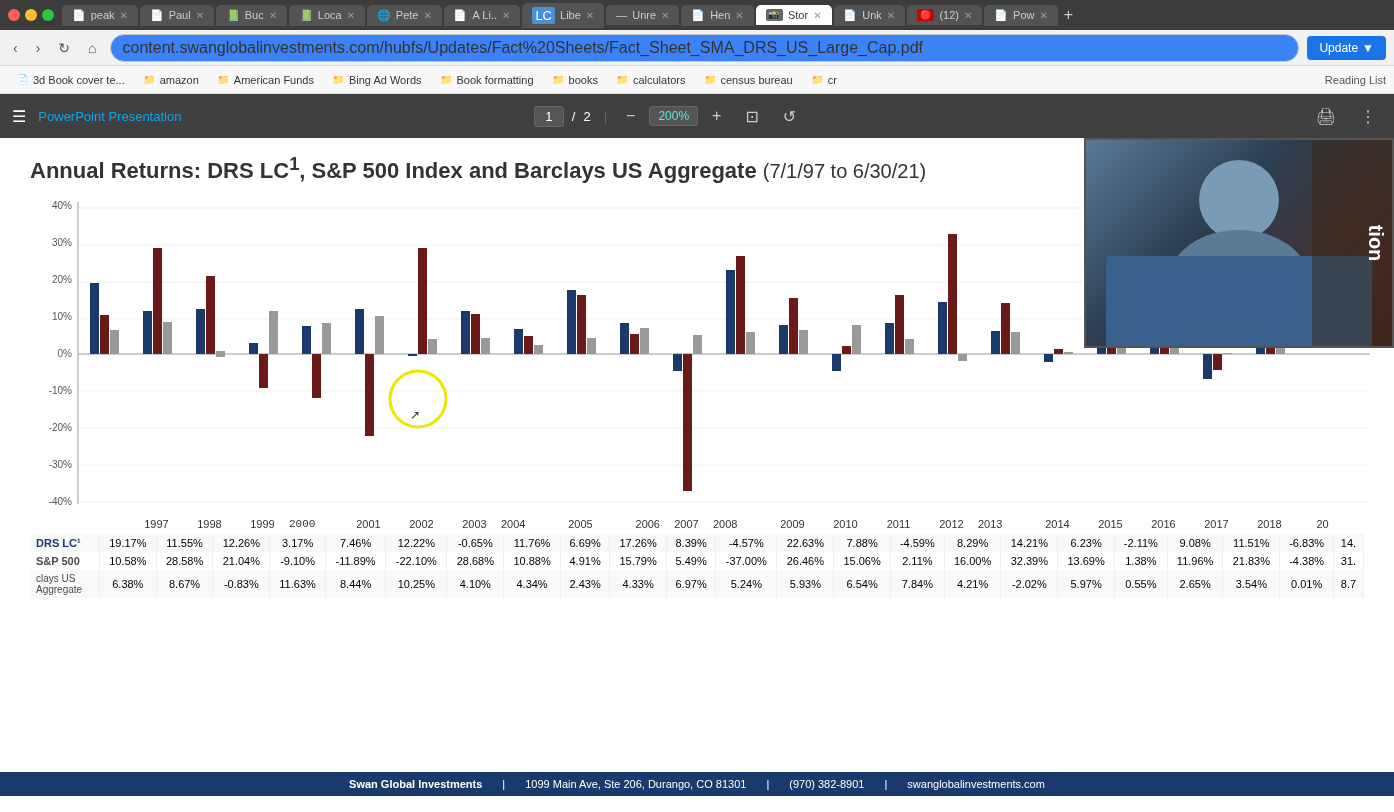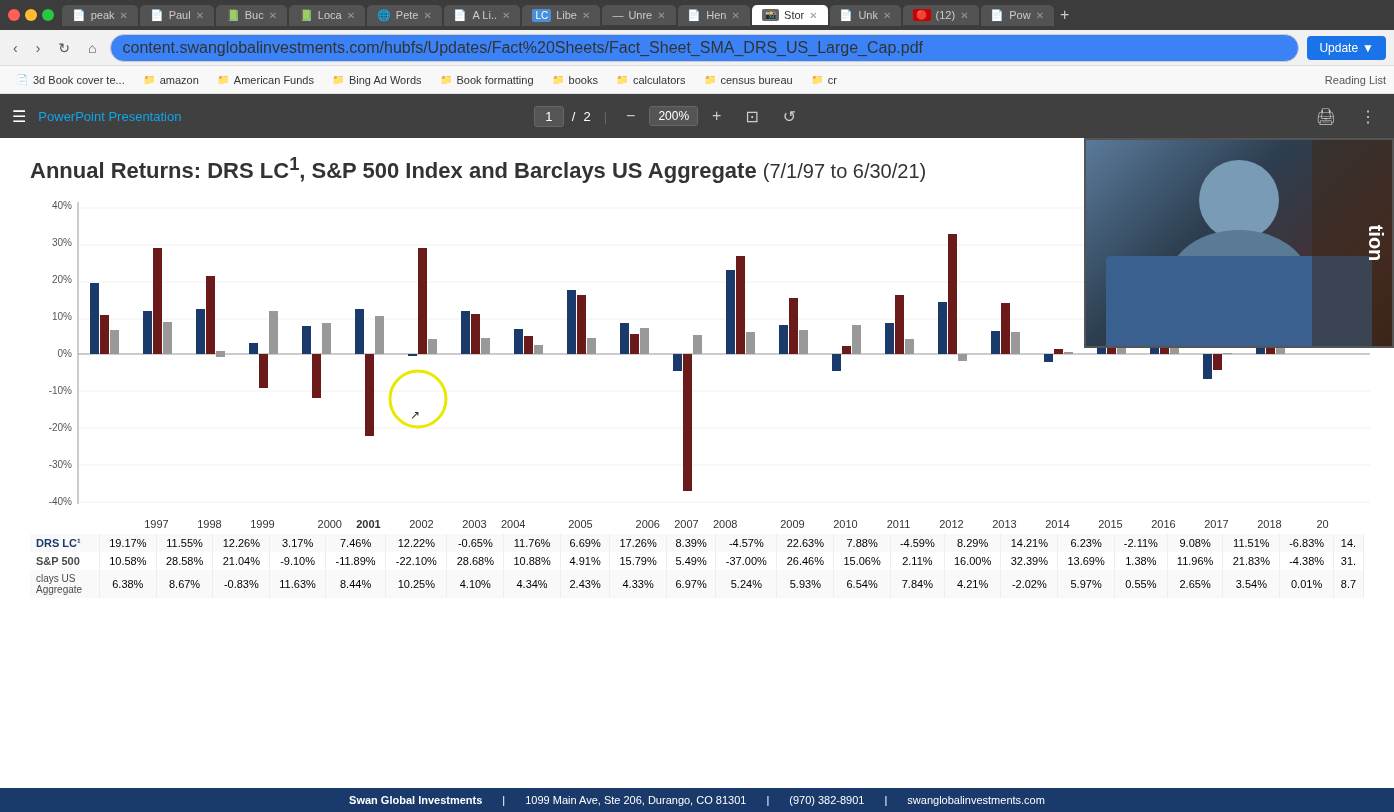--- a/index.html
+++ b/index.html
@@ -30,21 +30,21 @@
     .bm-icon { width: 14px; height: 14px; display: inline-flex; align-items: center; justify-content: center; font-size: 10px; }
     .reading-list { margin-left: auto; color: #555; font-size: 11px; cursor: pointer; }
 
     
     .pdf-toolbar { background: #404040; height: 44px; display: flex; align-items: center; padding: 0 12px; gap: 12px; color: #fff; }
     .hamburger { font-size: 16px; cursor: pointer; color: #fff; }
     .pdf-title { color: #0ea5e9; font-size: 13px; font-weight: 500; flex: 1; }
     .page-nav { display: flex; align-items: center; gap: 8px; font-size: 13px; }
     .page-input { background: #555; color: #fff; border: 1px solid #666; border-radius: 3px; width: 30px; text-align: center; font-size: 13px; padding: 2px; }
     .zoom-btn { background: none; border: none; color: #ccc; font-size: 16px; cursor: pointer; padding: 2px 6px; }
-    .zoom-display { background: #555; color: #ffffff; border: 1px solid #666; border-radius: 3px; padding: 2px 8px; font-size: 12px; }
+    .zoom-display { background: #555; color: #5eead4; border: 1px solid #666; border-radius: 3px; padding: 2px 8px; font-size: 12px; }
     .pdf-icon-btn { background: none; border: none; color: #ccc; font-size: 16px; cursor: pointer; padding: 2px 6px; }
 
     
     .content-area { display: flex; height: calc(812px - 30px - 36px - 28px - 44px); }
 
     
     .pdf-content { flex: 1; overflow: hidden; padding: 15px 30px; background: #fff; position: relative; }
 
     
     .video-overlay { position: absolute; top: 0; right: 0; width: 310px; height: 210px; background: #222; border: 2px solid #555; z-index: 10; overflow: hidden; }
@@ -100,21 +100,21 @@
         <span>🌐</span>
         <span>Pete</span>
         <span class="tab-close">✕</span>
       </div>
     <div class="tab">
         <span>📄</span>
         <span>A Li..</span>
         <span class="tab-close">✕</span>
       </div>
     <div class="tab">
-        <span style="font-size:10px;background:#4a90d9;color:white;padding:1px 3px;border-radius:2px;">LC</span>
+        <span style="font-size:13px;background:#4a90d9;color:white;padding:1px 3px;border-radius:2px;">LC</span>
         <span>Libe</span>
         <span class="tab-close">✕</span>
       </div>
     <div class="tab">
         <span>—</span>
         <span>Unre</span>
         <span class="tab-close">✕</span>
       </div>
     <div class="tab">
         <span>📄</span>
@@ -355,34 +355,34 @@
         <circle cx="388" cy="205" r="28" fill="none" stroke="#e8e800" stroke-width="3"></circle>
 
         <text x="380" y="225" font-size="12" fill="#333">↗</text>
       </svg>
     </div>
 
     <div style="display:flex; padding-left:100px; font-size:11px; color:#333; margin-top:10px; gap:0;">
       <span style="width:53px; text-align:center;">1997</span>
       <span style="width:53px; text-align:center;">1998</span>
       <span style="width:53px; text-align:center;">1999</span>
-      <span style="width:53px; text-align:right;">2000</span>
-      <span style="width:53px; text-align:center;font-weight:bold;">2001</span>
+      <span style="width:53px; text-align:left;font-family:Liberation Mono, monospace;">2000</span>
+      <span style="width:53px; text-align:center;">2001</span>
       <span style="width:53px; text-align:center;">2002</span>
       <span style="width:53px; text-align:center;">2003</span>
       <span style="width:53px; ">2004</span>
       <span style="width:53px; text-align:center;">2005</span>
       <span style="width:53px; text-align:right;">2006</span>
       <span style="width:53px; text-align:center;">2007</span>
       <span style="width:53px; text-align:left;">2008</span>
       <span style="width:53px; text-align:center;">2009</span>
       <span style="width:53px; text-align:center;">2010</span>
       <span style="width:53px; text-align:center;">2011</span>
       <span style="width:53px; text-align:center;">2012</span>
-      <span style="width:53px; text-align:center;">2013</span>
+      <span style="width:53px; text-align:left;">2013</span>
       <span style="width:53px; text-align:center;">2014</span>
       <span style="width:53px; text-align:center;">2015</span>
       <span style="width:53px; text-align:center;">2016</span>
       <span style="width:53px; text-align:center;">2017</span>
       <span style="width:53px; text-align:center;">2018</span>
       <span style="width:53px; text-align:center;">20</span>
     </div>
 
     <table class="data-table" style="margin-top:4px;">
       <tbody>
@@ -460,21 +460,21 @@
             <td>5.97%</td>
           <td>0.55%</td>
             <td>2.65%</td>
             <td>3.54%</td>
           <td>0.01%</td>
             <td>8.7</td>
         </tr>
       </tbody>
     </table>
 
-    <div style="background:#1a3a6b; color:white; font-size:11px; padding:6px 20px; display:flex; align-items:center; justify-content:center; gap:20px; margin-top:8px; position:absolute; bottom:0; left:0; right:0;">
+    <div style="background:#1a3a6b; color:white; font-size:11px; padding:6px 20px; display:flex; align-items:center; justify-content:center; gap:20px; margin-top:8px; position:absolute; bottom:16px; left:0; right:0;">
       <span style="font-weight:bold;">Swan Global Investments</span>
       <span>|</span>
       <span>1099 Main Ave, Ste 206, Durango, CO 81301</span>
       <span>|</span>
       <span>(970) 382-8901</span>
       <span>|</span>
       <span>swanglobalinvestments.com</span>
     </div>
 
     <div class="video-overlay">

